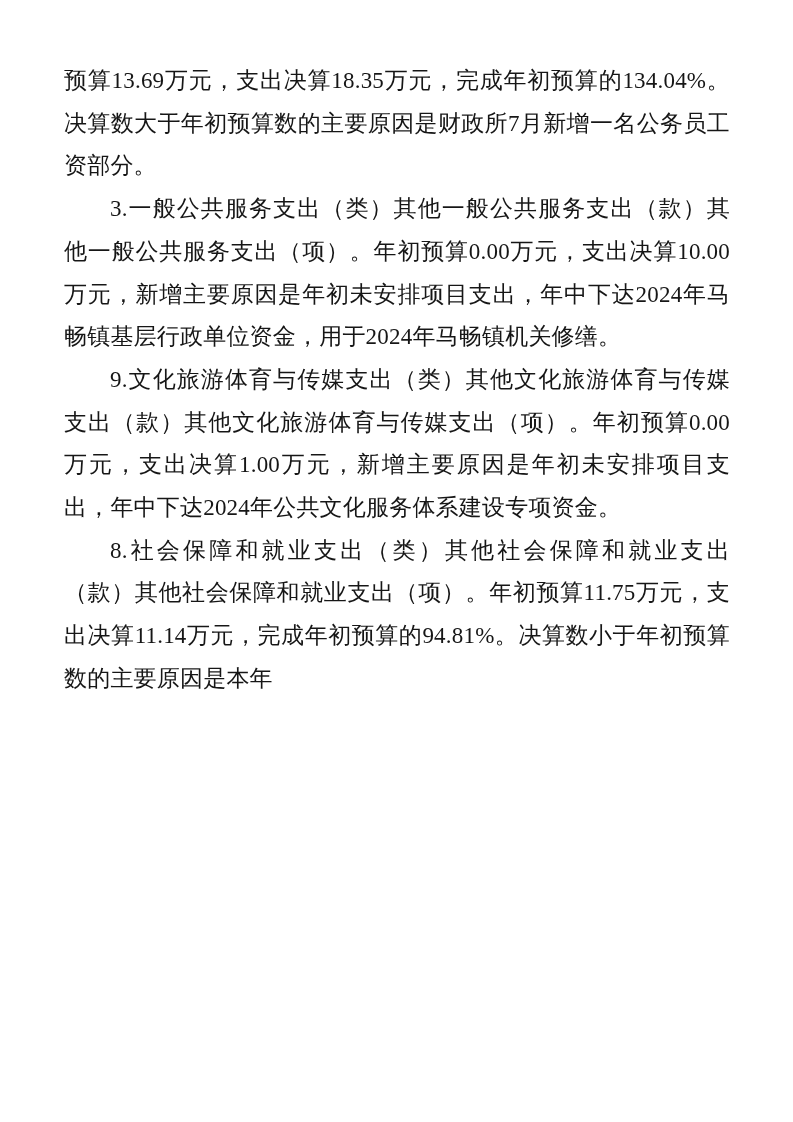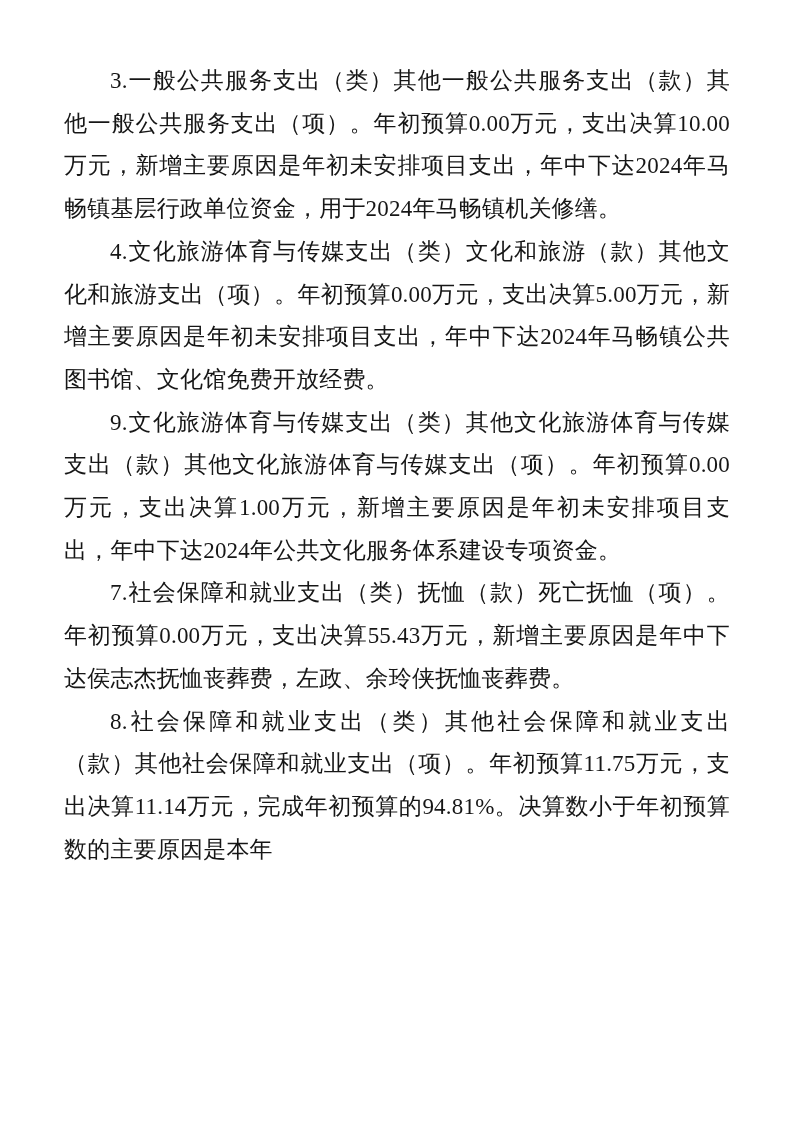--- a/index.html
+++ b/index.html
@@ -33,19 +33,18 @@
   }
   .para.indent {
     text-indent: 2em;
   }
 </style>
 </head>
 <body>
 
 <div class="page">
   <div class="content" id="doc-body">
+      <p class="para">预算13.69万元，支出决算18.35万元，完成年初预算的134.04%。决算数大于年初预算数的主要原因是财政所7月新增一名公务员工资部分。</p>
       <p class="para indent">3.一般公共服务支出（类）其他一般公共服务支出（款）其他一般公共服务支出（项）。年初预算0.00万元，支出决算10.00万元，新增主要原因是年初未安排项目支出，年中下达2024年马畅镇基层行政单位资金，用于2024年马畅镇机关修缮。</p>
-      <p class="para indent">4.文化旅游体育与传媒支出（类）文化和旅游（款）其他文化和旅游支出（项）。年初预算0.00万元，支出决算5.00万元，新增主要原因是年初未安排项目支出，年中下达2024年马畅镇公共图书馆、文化馆免费开放经费。</p>
       <p class="para indent">9.文化旅游体育与传媒支出（类）其他文化旅游体育与传媒支出（款）其他文化旅游体育与传媒支出（项）。年初预算0.00万元，支出决算1.00万元，新增主要原因是年初未安排项目支出，年中下达2024年公共文化服务体系建设专项资金。</p>
-      <p class="para indent">7.社会保障和就业支出（类）抚恤（款）死亡抚恤（项）。年初预算0.00万元，支出决算55.43万元，新增主要原因是年中下达侯志杰抚恤丧葬费，左政、余玲侠抚恤丧葬费。</p>
       <p class="para indent">8.社会保障和就业支出（类）其他社会保障和就业支出（款）其他社会保障和就业支出（项）。年初预算11.75万元，支出决算11.14万元，完成年初预算的94.81%。决算数小于年初预算数的主要原因是本年</p>
     </div>
 </div>
 
 </body></html>

